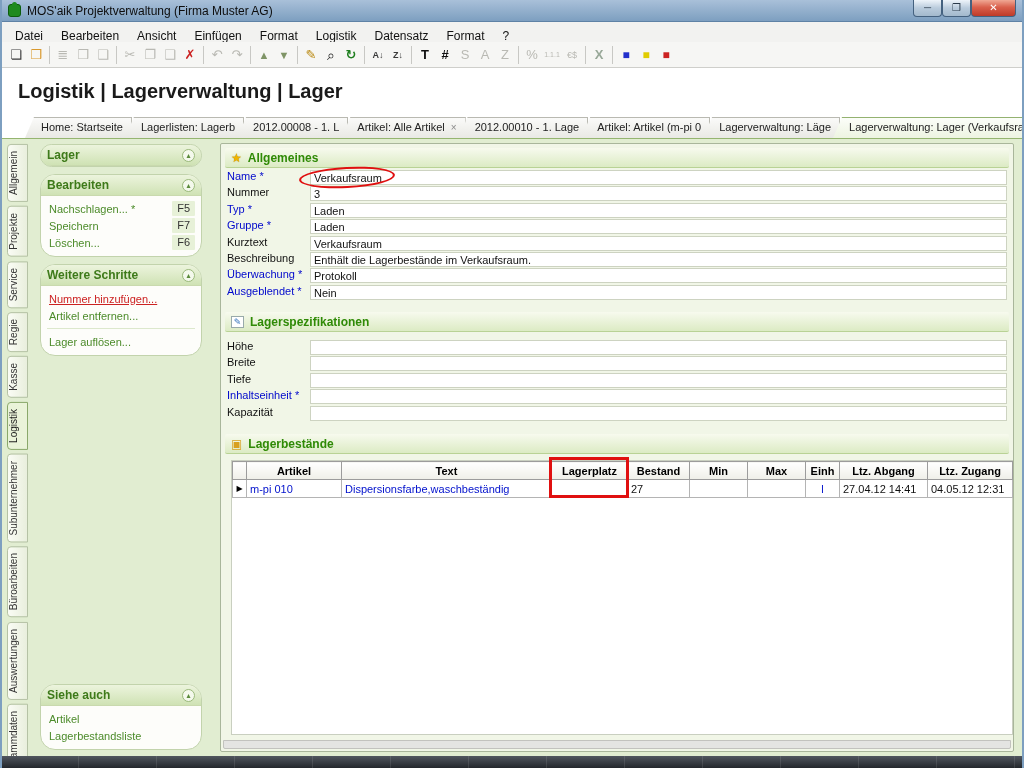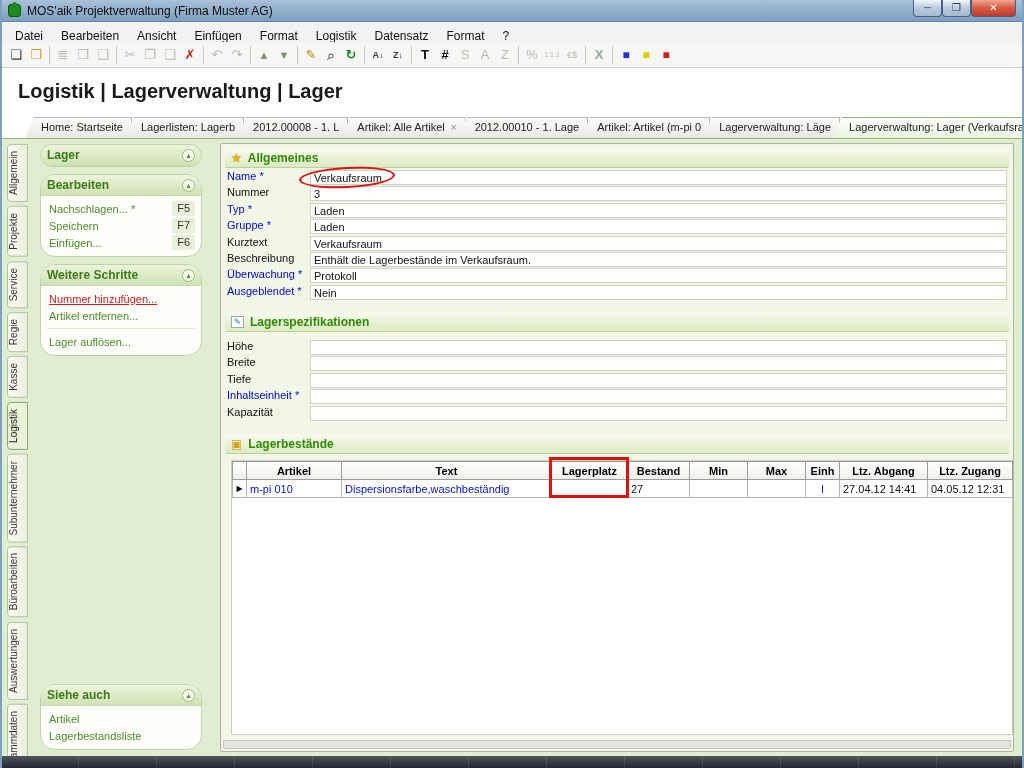--- a/index.html
+++ b/index.html
@@ -254,21 +254,21 @@
         <div class="panel-b">
           <div class="pitem">
               <span class="lbl">Nachschlagen... *</span>
               <span class="key">F5</span>
             </div>
           <div class="pitem">
               <span class="lbl">Speichern</span>
               <span class="key">F7</span>
             </div>
           <div class="pitem">
-              <span class="lbl">Einfügen...</span>
+              <span class="lbl">Löschen...</span>
               <span class="key">F6</span>
             </div>
         </div>
       </div>
 
       <div class="panel">
         <div class="panel-h">
             <span>Weitere Schritte</span>
           <span class="collapse">▴</span>
           </div>

